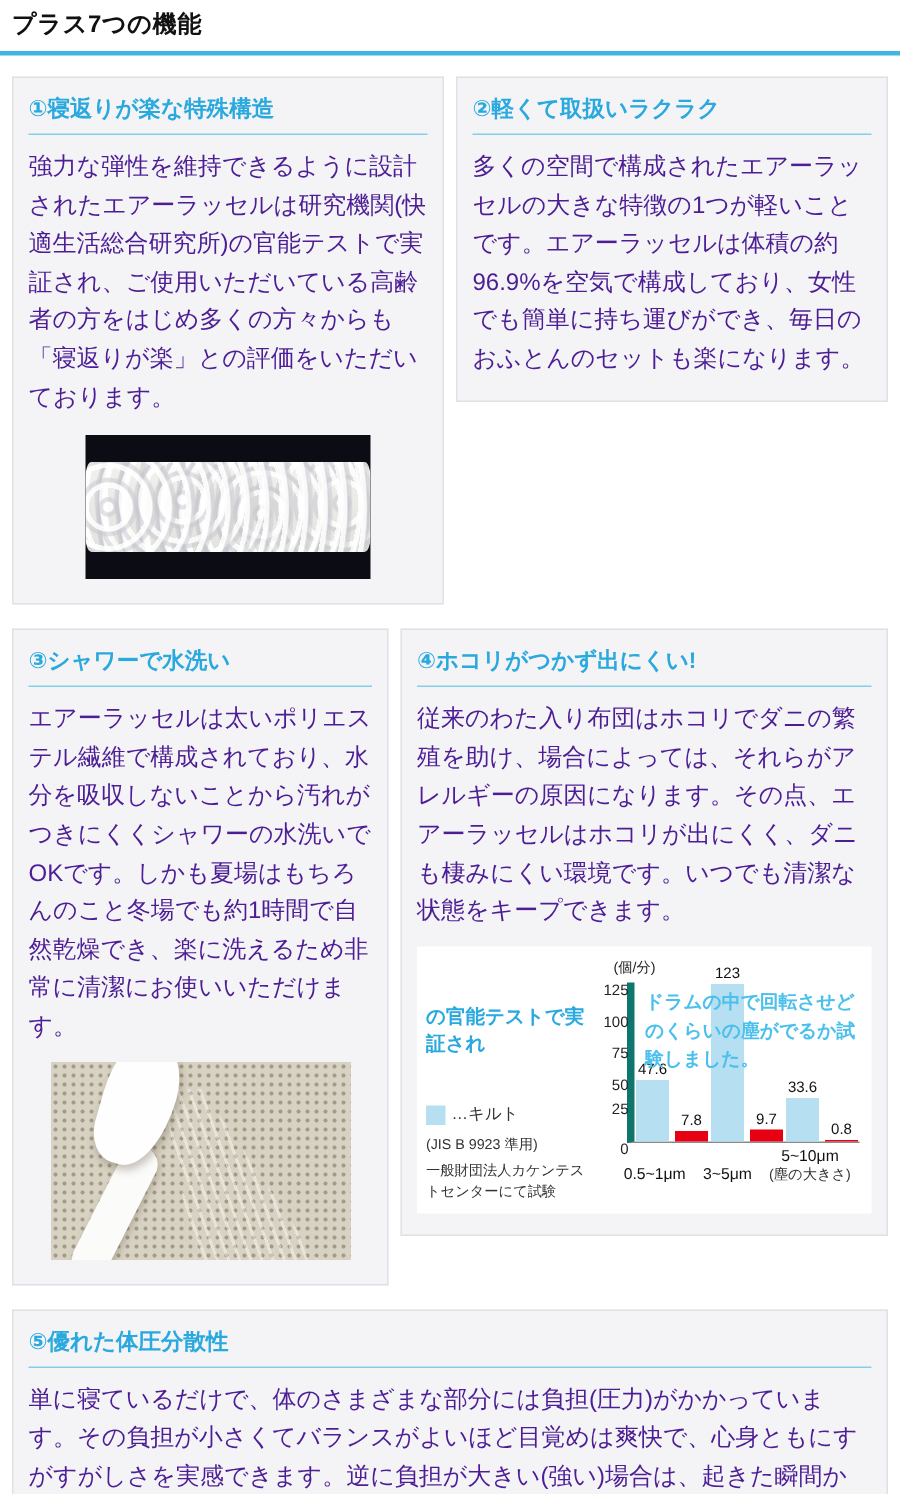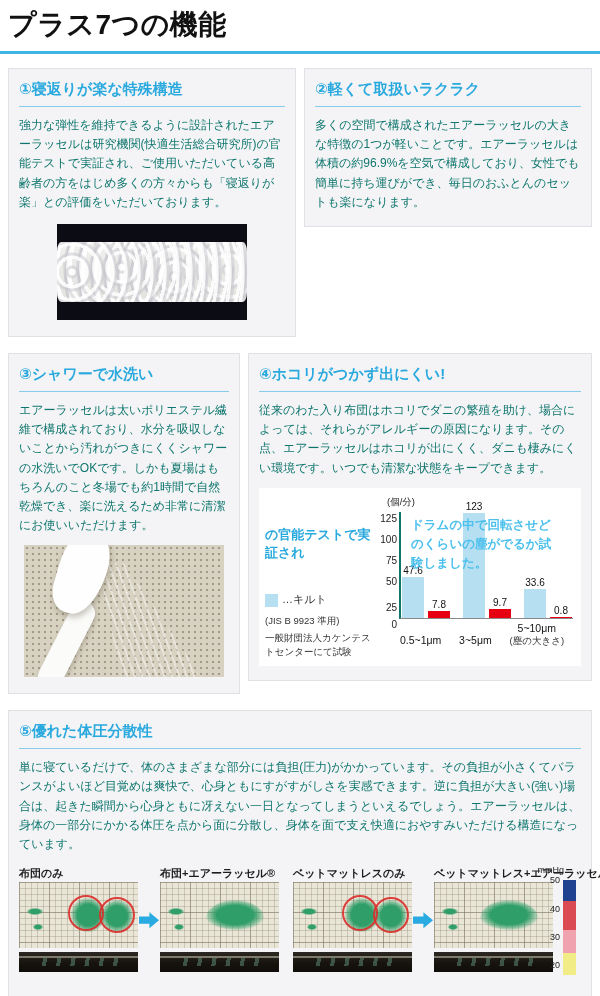--- a/index.html
+++ b/index.html
@@ -1,27 +1,27 @@
 <!DOCTYPE html>
 <html><head>
 <meta charset="utf-8">
 <style>
   html,body{margin:0;padding:0;background:#fff;}
   .page{width:600px;font-family:"Liberation Sans","DejaVu Sans",sans-serif;color:#222;}
 
   
   .page-head{padding:6px 8px 0;}
-  .page-title{font-size:28px;font-weight:800;color:#111;margin:0 0 7px;letter-spacing:.5px;}
+  .page-title{font-size:16px;font-weight:800;color:#111;margin:0 0 7px;letter-spacing:.5px;}
   .head-rule{border-bottom:3px solid #3eb5e5;margin-bottom:14px;}
 
   
   .row{display:flex;gap:8px;margin:0 8px 16px;align-items:flex-start;}
   .feature-box{flex:1;background:#f4f4f6;border:1px solid #e0e1e5;padding:11px 10px 14px;box-sizing:border-box;}
   .feature-title{color:#2aa9de;font-size:15px;font-weight:bold;padding-bottom:7px;border-bottom:1px solid #86cdeb;margin-bottom:9px;}
-  .feature-body{font-size:12px;color:#0f766e;line-height:1.6;}
+  .feature-body{font-size:16px;color:#4c1d95;line-height:1.6;}
 
   
   .img-mattress{width:190px;height:96px;margin:12px auto 2px;background:#0c0c14;position:relative;overflow:hidden;}
   .img-mattress .fiber{position:absolute;left:0;right:0;top:19%;height:62%;border-radius:4px/10px;
     background-color:#ededeb;
     background-image:
       repeating-radial-gradient(circle at 8% 50%,rgba(255,255,255,.85) 0 3px,rgba(198,198,205,.5) 4px 6px,rgba(255,255,255,0) 7px 13px),
       repeating-radial-gradient(circle at 34% 42%,rgba(255,255,255,.8) 0 3px,rgba(198,198,205,.5) 4px 6px,rgba(255,255,255,0) 7px 13px),
       repeating-radial-gradient(circle at 62% 58%,rgba(255,255,255,.8) 0 3px,rgba(195,195,203,.55) 4px 6px,rgba(255,255,255,0) 7px 13px),
       repeating-radial-gradient(circle at 90% 46%,rgba(255,255,255,.85) 0 3px,rgba(198,198,205,.5) 4px 6px,rgba(255,255,255,0) 7px 13px),
@@ -41,22 +41,22 @@
     border-radius:14px;transform:rotate(27deg);box-shadow:2px 2px 5px rgba(90,80,60,.3);}
 
   
   .dust-figure{background:#fff;margin-top:10px;padding:8px 4px 8px 6px;display:flex;}
   .chart-left{width:106px;flex:none;padding-top:30px;}
   .chart-heading{color:#2aa9de;font-weight:bold;font-size:13px;line-height:1.4;margin-bottom:30px;}
   .legend-item{display:flex;align-items:flex-end;font-size:11px;color:#333;margin-bottom:7px;}
   .legend-swatch{width:13px;height:13px;margin-right:4px;flex:none;}
   .small-note{font-size:9.5px;color:#333;line-height:1.45;margin-top:3px;}
   .chart-right{flex:1;position:relative;padding-top:16px;}
-  .plot{position:relative;height:106px;margin-left:28px;margin-right:4px;border-left:2px solid #0f766e;border-bottom:1px solid #8a8a8a;
-    display:flex;align-items:flex-end;justify-content:space-around;gap:11px;}
+  .plot{position:relative;height:106px;margin-left:28px;margin-right:4px;border-left:5px solid #0f766e;border-bottom:1px solid #8a8a8a;
+    display:flex;align-items:flex-end;justify-content:space-around;}
   .ytick{position:absolute;right:calc(100% + 4px);font-size:10px;color:#222;transform:translateY(50%);white-space:nowrap;}
   .chart-unit{position:absolute;right:calc(100% - 14px);bottom:calc(100% + 3px);font-size:9.5px;color:#222;white-space:nowrap;}
   .chart-annot{position:absolute;left:40px;top:20px;width:148px;color:#4cc0ec;font-weight:bold;font-size:12.5px;line-height:1.55;z-index:3;}
   .bar-group{display:flex;align-items:flex-end;gap:2px;}
   .bar-wrap{display:flex;flex-direction:column;align-items:center;width:24px;}
   .bar-value{font-size:10px;color:#111;margin-bottom:1px;white-space:nowrap;}
   .bar{width:22px;}
   .xlabels{display:flex;justify-content:space-around;margin-left:20px;margin-right:4px;margin-top:3px;align-items:flex-end;}
   .xlabel{font-size:10.5px;color:#111;text-align:center;line-height:1.3;white-space:nowrap;}
   .xnote{font-size:9.5px;color:#333;}
@@ -142,21 +142,21 @@
             <span class="legend-swatch" style="background: rgb(183, 223, 242);"></span>
             <span>…キルト</span>
           </div>
           <div class="small-note">(JIS B 9923 準用)</div>
           <div class="small-note">一般財団法人カケンテストセンターにて試験</div>
         </div>
         <div class="chart-right">
           <div class="plot" id="dust-plot">
             <span class="chart-unit">(個/分)</span>
           <span class="ytick" style="bottom: -6px;">0</span>
-              <span class="ytick" style="bottom: 11px;">25</span>
+              <span class="ytick" style="bottom: 21px;">25</span>
               <span class="ytick" style="bottom: 36.4px;">50</span>
               <span class="ytick" style="bottom: 57.6px;">75</span>
               <span class="ytick" style="bottom: 78.8px;">100</span>
               <span class="ytick" style="bottom: 100px;">125</span>
               <div class="bar-group">
                 <div class="bar-wrap">
                   <div class="bar-value">47.6</div>
                   <div class="bar" style="height: 40.3648px; background: rgb(183, 223, 242);"></div>
                 </div>
                 <div class="bar-wrap">

